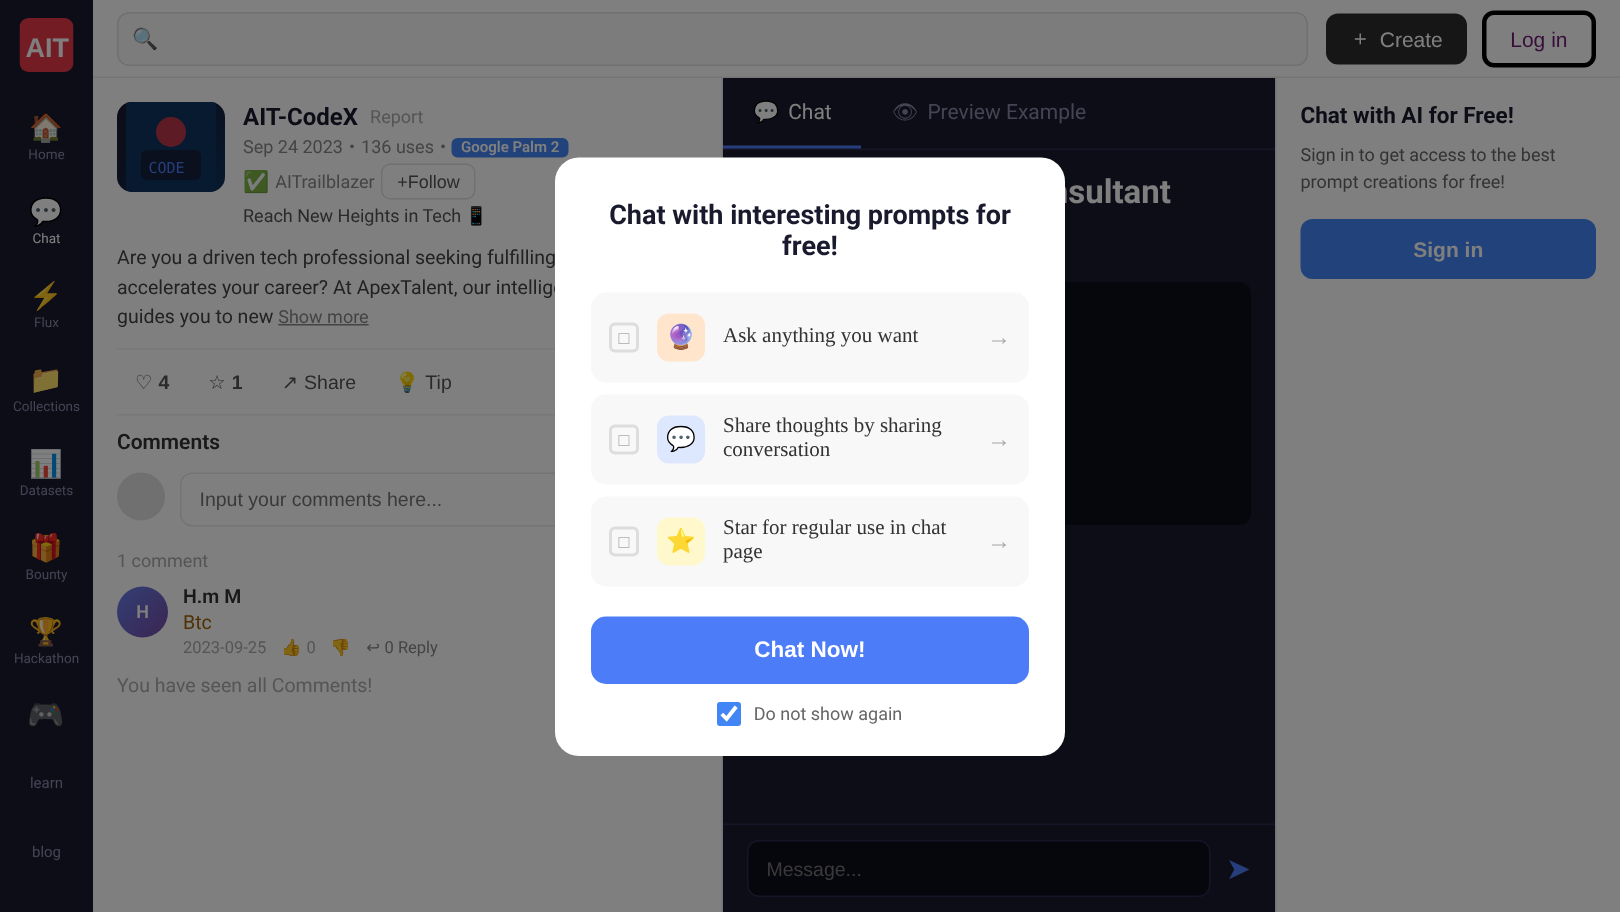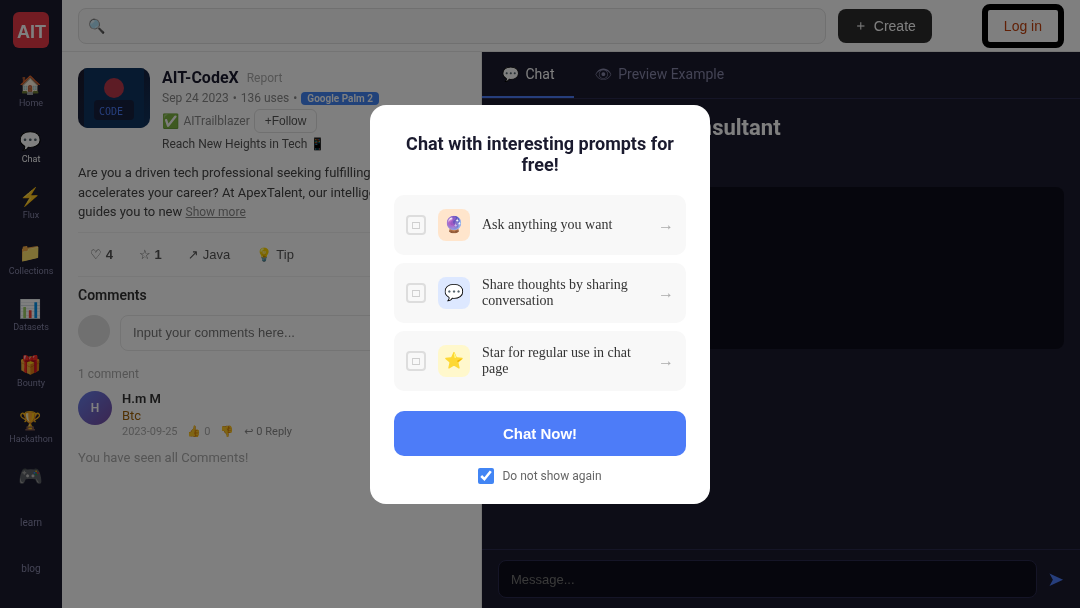--- a/index.html
+++ b/index.html
@@ -125,27 +125,26 @@
       color: #fff;
       border: none;
       border-radius: 8px;
       padding: 8px 16px;
       cursor: pointer;
       font-size: 14px;
       font-weight: 500;
     }
     .btn-login {
       background: transparent;
-      border: 6px solid #000000;
+      border: 3px solid #000000;
       border-radius: 8px;
       padding: 8px 16px;
       cursor: pointer;
       font-size: 14px;
-      color: #c2410c;
-      margin-left: 40px;
+      color: #701a75;
     }
 
     
     .page-body {
       display: flex;
       flex: 1;
       overflow: hidden;
     }
 
     
@@ -660,21 +659,21 @@
         <button class="action-btn">
           <span>♡</span>
           <span class="count">4</span>
         </button>
         <button class="action-btn">
           <span>☆</span>
           <span class="count">1</span>
         </button>
         <button class="action-btn">
           <span>↗</span>
-          <span>Java</span>
+          <span>Share</span>
         </button>
         <button class="action-btn">
           <span>💡</span>
           <span>Tip</span>
         </button>
       </div>
 
       <div class="comments-header">
         <span class="comments-title">Comments</span>
         <span class="sort-label">Sort By</span>
@@ -739,20 +738,25 @@
           <span class="code-line">- □ Kotlin (.kt, .kts)</span>
         </div>
       </div>
 
       <div class="right-bottom">
         <input class="chat-input" type="text" placeholder="Message..." style="">
         <span style="margin-left:10px;color:#4d7cf8;font-size:20px;cursor:pointer;">➤</span>
       </div>
     </div>
 
+    <div class="side-chat">
+      <div class="side-chat-title">Chat with AI for Free!</div>
+      <div class="side-chat-desc">Sign in to get access to the best prompt creations for free!</div>
+      <button class="side-chat-sign-btn">Sign in</button>
+    </div>
 
   </div>
 </div>
 
 <div class="modal-overlay">
   <div class="modal">
     <div class="modal-title">Chat with interesting prompts for free!</div>
 
     
     <div class="modal-option">

